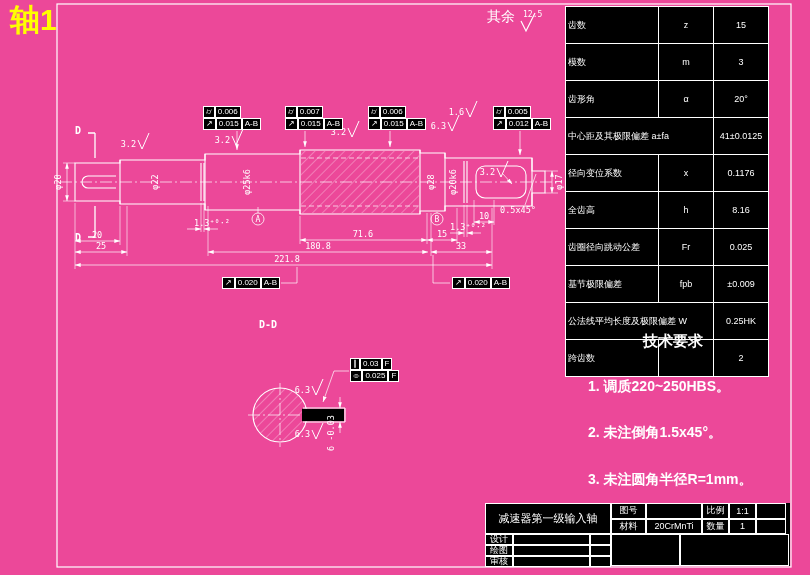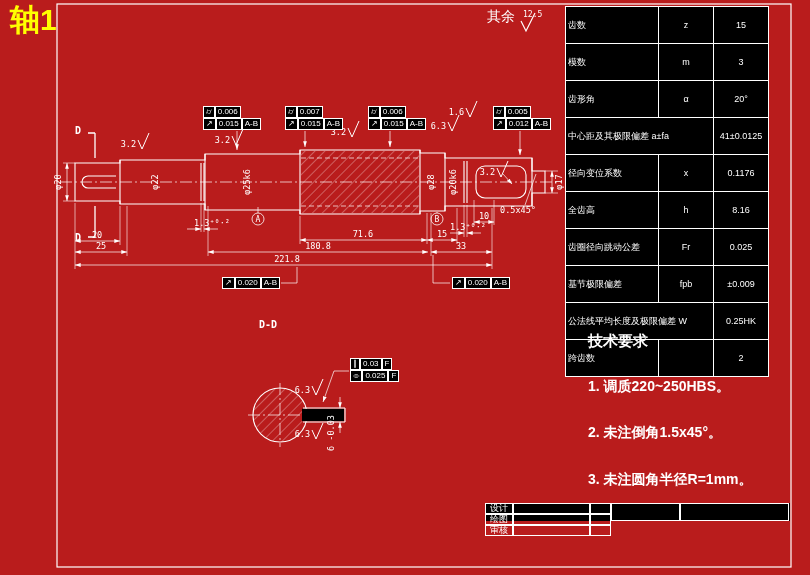--- a/index.html
+++ b/index.html
@@ -1,47 +1,47 @@
 <!DOCTYPE html>
 <html><head>
 <meta charset="utf-8">
 <style>
   html,body{margin:0;padding:0;background:#000;}
-  .sheet{position:relative;width:810px;height:575px;background:#b91c1c;overflow:hidden;
+  .sheet{position:relative;width:810px;height:575px;background:#ec4899;overflow:hidden;
          font-family:"Liberation Sans",sans-serif;color:#fff;}
   .yellow-title{position:absolute;left:10px;top:0px;color:#ffff00;font-size:30px;font-weight:bold;z-index:5;}
   svg.overlay{position:absolute;left:0;top:0;z-index:1;}
   svg text{fill:#fff;font-family:"DejaVu Sans Mono",monospace;}
   .dimtxt{font-size:8.5px;}
   .cuttxt{font-size:10px;font-weight:bold;}
   
   table.gear{position:absolute;left:565px;top:6px;border-collapse:collapse;table-layout:fixed;
              width:203px;font-size:9px;line-height:1;z-index:4;background:#000;}
   table.gear td{border:1px solid #fff;height:12px;padding:12px 2px;overflow:hidden;white-space:nowrap;color:#fff;}
   table.gear td.c{text-align:center;}
   
   .rest{position:absolute;left:487px;top:8px;display:flex;align-items:flex-start;
         font-size:14px;font-weight:normal;z-index:4;}
   
   .techreq{position:absolute;left:588px;top:332px;width:208px;font-weight:bold;z-index:4;}
-  .techreq .t{font-size:15px;margin-bottom:7px;}
+  .techreq .t{font-size:15px;margin-left:55px;margin-bottom:7px;}
   .techreq .li{font-size:14px;line-height:1.6;white-space:nowrap;margin-top:24px;}
   
   .fcf{position:absolute;display:flex;flex-direction:column;align-items:flex-start;
        font-size:8px;line-height:10px;z-index:4;}
   .fcf .row{display:flex;}
   .fcf .cell{border:1px solid #fff;height:10px;padding:0 2px;background:#000;white-space:nowrap;}
   
   .tblock{position:absolute;left:485px;top:503px;width:305px;font-size:9px;z-index:4;background:#000;}
   .tblock .cell{border:1px solid #fff;box-sizing:border-box;display:flex;align-items:center;
                 justify-content:center;overflow:hidden;white-space:nowrap;}
   .tb-top{display:flex;height:31px;}
   .tb-name{width:126px;font-size:11px;}
   .tb-grid{display:grid;grid-template-columns:35px 56px 27px 27px 30px;grid-auto-rows:15.5px;}
-  .tb-bot{display:flex;height:18px;}
+  .tb-bot{display:flex;height:32px;}
   .tb-signs{display:grid;grid-template-columns:28px 77px 21px;grid-auto-rows:11px;}
   .tb-big1{width:69px;}
   .tb-big2{width:109px;}
 </style>
 </head>
 <body>
 
 <div class="sheet">
 
   <div class="yellow-title">轴1</div>
@@ -332,20 +332,35 @@
     </table>
 
   <div class="techreq">
     <div class="t">技术要求</div>
     <div class="li">1. 调质220~250HBS。</div>
     <div class="li">2. 未注倒角1.5x45°。</div>
     <div class="li">3. 未注圆角半径R=1mm。</div>
   </div>
 
   <div class="tblock">
+    <div class="tb-top">
+      <div class="cell tb-name">减速器第一级输入轴</div>
+      <div class="tb-grid">
+        <div class="cell">图号</div>
+        <div class="cell"></div>
+        <div class="cell">比例</div>
+        <div class="cell">1:1</div>
+        <div class="cell"></div>
+        <div class="cell">材料</div>
+        <div class="cell">20CrMnTi</div>
+        <div class="cell">数量</div>
+        <div class="cell">1</div>
+        <div class="cell"></div>
+      </div>
+    </div>
     <div class="tb-bot">
       <div class="tb-signs">
         <div class="cell">设计</div>
         <div class="cell"></div>
           <div class="cell"></div>
         <div class="cell">绘图</div>
         <div class="cell"></div>
           <div class="cell"></div>
         <div class="cell">审核</div>
         <div class="cell"></div>

